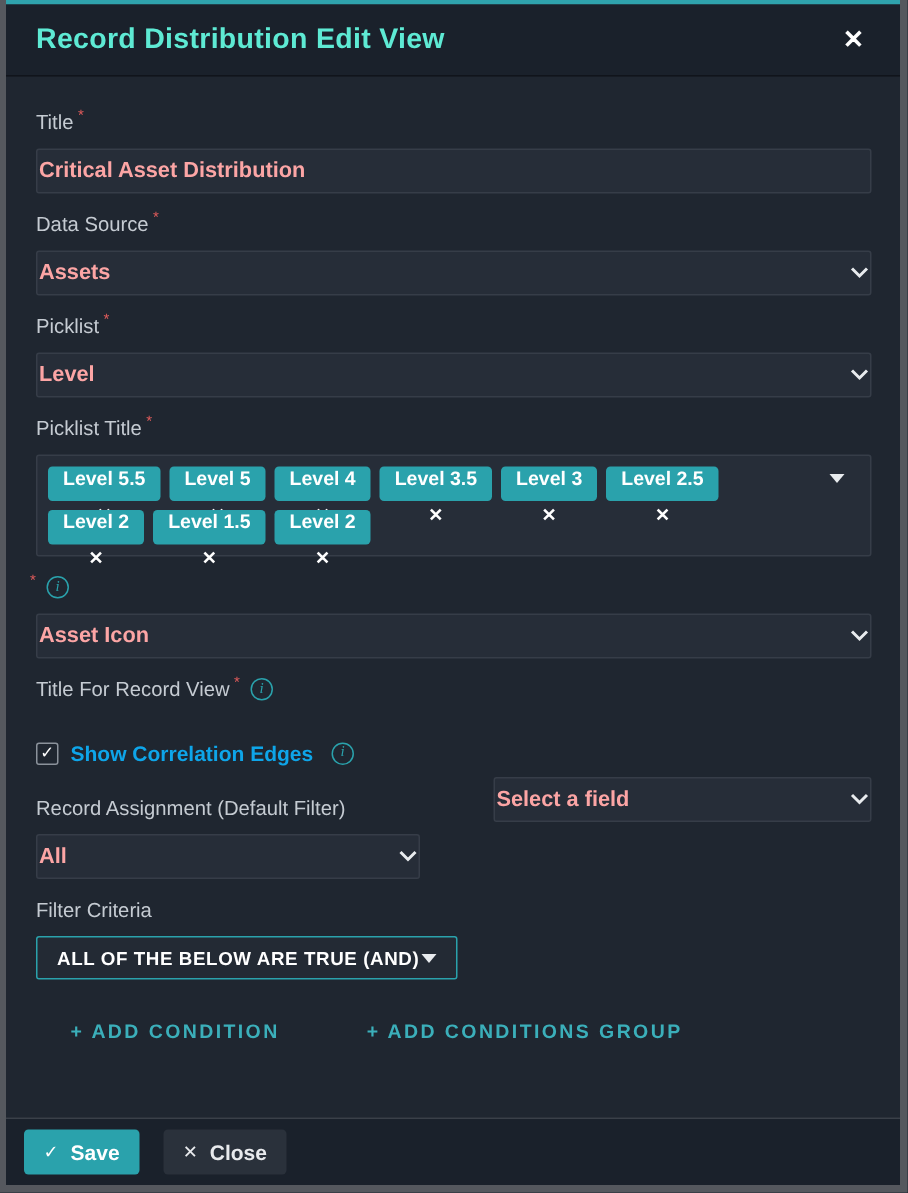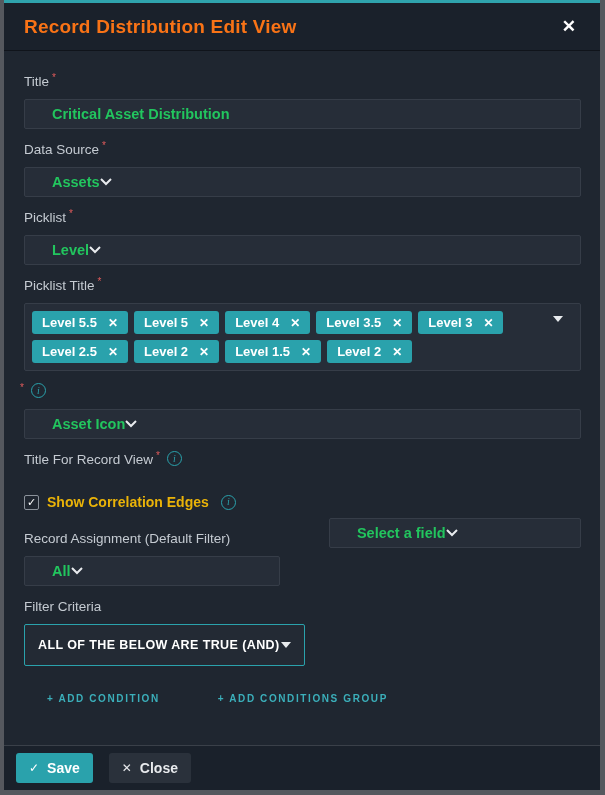--- a/index.html
+++ b/index.html
@@ -22,40 +22,41 @@
     background: #1A212B;
     height: 48px;
     flex: 0 0 48px;
     display: flex;
     align-items: center;
     padding: 0 20px;
     border-bottom: 1px solid #10141B;
   }
   .modal-title {
     flex: 1;
-    color: #f97316;
+    color: #5eead4;
     font-size: 19px;
     font-weight: bold;
     letter-spacing: 0.2px;
   }
   .close-x {
     color: #FFFFFF;
     font-size: 17px;
     font-weight: bold;
     cursor: pointer;
     line-height: 1;
     padding: 4px;
   }
   .modal-body {
     flex: 1;
     padding: 8px 19px 0 20px;
     overflow: hidden;
   }
   .field-label {
     display: flex;
+    align-items: center;
     gap: 7px;
     color: #C5CBD2;
     font-size: 13.5px;
     margin: 12px 0 9px 0;
     line-height: 17px;
   }
   .field-label.first { margin-top: 14px; }
   .req {
     color: #E05B5B;
     font-size: 10px;
@@ -77,30 +78,30 @@
     justify-content: center;
     line-height: 1;
     flex: 0 0 auto;
   }
   .text-input, .select-box {
     width: 100%;
     height: 30px;
     background: #262D38;
     border: 1px solid #363D48;
     border-radius: 2px;
-    color: #22c55e;
+    color: #fca5a5;
     font-weight: bold;
     font-size: 14.5px;
     font-family: "Liberation Sans", sans-serif;
-    padding: 0 27px;
+    padding: 0 1px;
     display: flex;
     align-items: center;
   }
   input.text-input { display: block; line-height: 28px; outline: none; }
-  .select-box { cursor: pointer; }
+  .select-box { justify-content: space-between; cursor: pointer; }
   .chevron { flex: 0 0 auto; display: flex; align-items: center; }
   .tags-box {
     position: relative;
     background: #262D38;
     border: 1px solid #363D48;
     border-radius: 2px;
     min-height: 66px;
     padding: 4px 44px 4px 4px;
     display: flex;
     flex-wrap: wrap;
@@ -112,20 +113,21 @@
     height: 23px;
     margin: 3px;
     padding: 0 10px;
     display: inline-flex;
     align-items: center;
     gap: 11px;
     color: #FFFFFF;
     font-size: 13px;
     font-weight: bold;
     white-space: nowrap;
+    flex-direction: column;
   }
   .tag-x { font-size: 12px; cursor: pointer; line-height: 1; }
   .caret-down {
     width: 0; height: 0;
     border-left: 5px solid transparent;
     border-right: 5px solid transparent;
     border-top: 6px solid #E8EBEE;
   }
   .tags-caret { position: absolute; top: 12px; right: 17px; cursor: pointer; }
   .checkbox-row {
@@ -140,48 +142,48 @@
     border: 1px solid #8B929B;
     border-radius: 2px;
     color: #FFFFFF;
     font-size: 11px;
     display: inline-flex;
     align-items: center;
     justify-content: center;
     line-height: 1;
     cursor: pointer;
   }
-  .checkbox-label { color: #eab308; font-size: 14px; font-weight: bold; margin-right: 4px; text-align: center; }
+  .checkbox-label { color: #0ea5e9; font-size: 14px; font-weight: bold; margin-right: 4px; text-align: center; }
   .two-col { display: flex; gap: 49px; }
   .col-left { width: 263px; }
   .col-right { width: 259px; }
   .and-select {
     width: 281px;
-    height: 42px;
+    height: 29px;
     background: #232A34;
     border: 1px solid #2AA2AC;
     border-radius: 2px;
     color: #FFFFFF;
     font-size: 12.5px;
     font-weight: bold;
     letter-spacing: 0.4px;
     padding: 0 13px;
     display: flex;
     align-items: center;
     justify-content: space-between;
     cursor: pointer;
   }
   .links-row {
     margin: 27px 0 0 23px;
     display: flex;
     gap: 58px;
   }
   .teal-link {
     color: #3BAFBA;
-    font-size: 10px;
+    font-size: 13px;
     font-weight: bold;
     letter-spacing: 1.6px;
     cursor: pointer;
     white-space: nowrap;
   }
   .modal-footer {
     flex: 0 0 45px;
     background: #1A212B;
     border-top: 1px solid #3A4049;
     display: flex;

